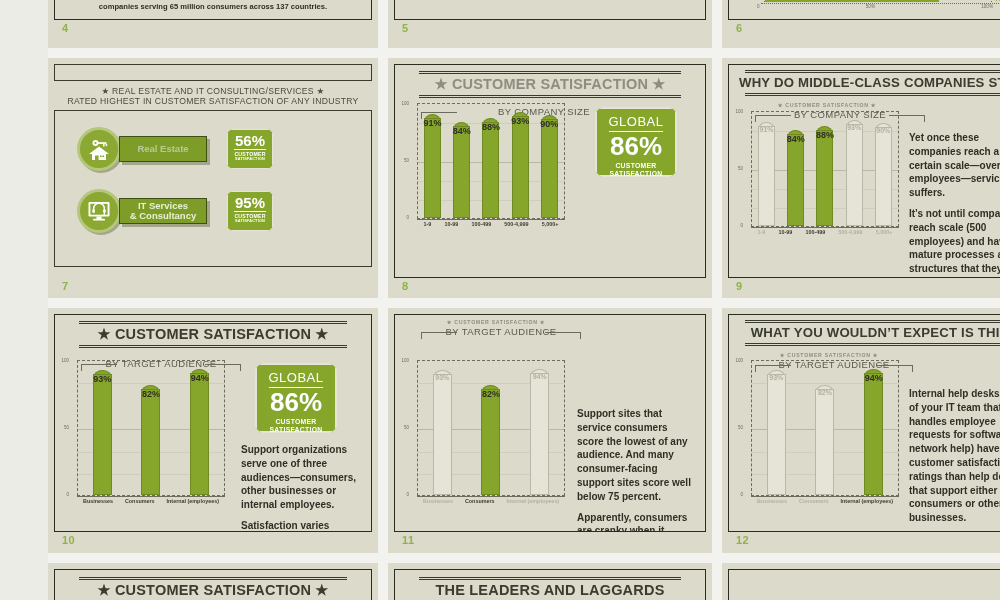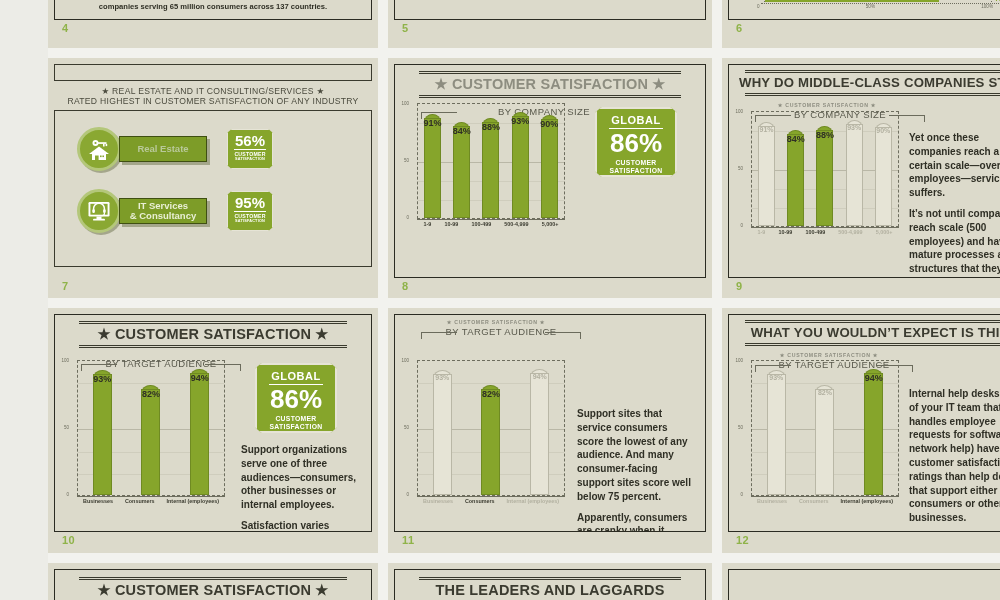--- a/index.html
+++ b/index.html
@@ -104,21 +104,21 @@
   .badge{
     position:absolute;
     background:#86a52b;
     border:2px solid #e6e4d6;
     outline:2px solid #86a52b;
     text-align:center;
     color:#fff;
     clip-path:polygon(0 8%,8% 0,92% 0,100% 8%,100% 92%,92% 100%,8% 100%,0 92%);
     padding:5px 4px 5px;
   }
-  .badge .g{ font-size:11px; font-weight:bold; letter-spacing:.5px; }
+  .badge .g{ font-size:13px; font-weight:normal; letter-spacing:.5px; }
   .badge hr{ border:none; border-top:1.4px solid #fff; margin:2px 8px; }
   .badge .big{ font-size:26px; font-weight:bold; line-height:.95; }
   .badge .cs{ font-size:6.8px; font-weight:bold; line-height:1.25; letter-spacing:.3px; margin-top:3px; }
 
   
   .copy{
     position:absolute;
     font-size:10px; line-height:1.38; font-weight:bold; color:#2f2f25;
   }
   .copy p + p{ margin-top:7px; }

